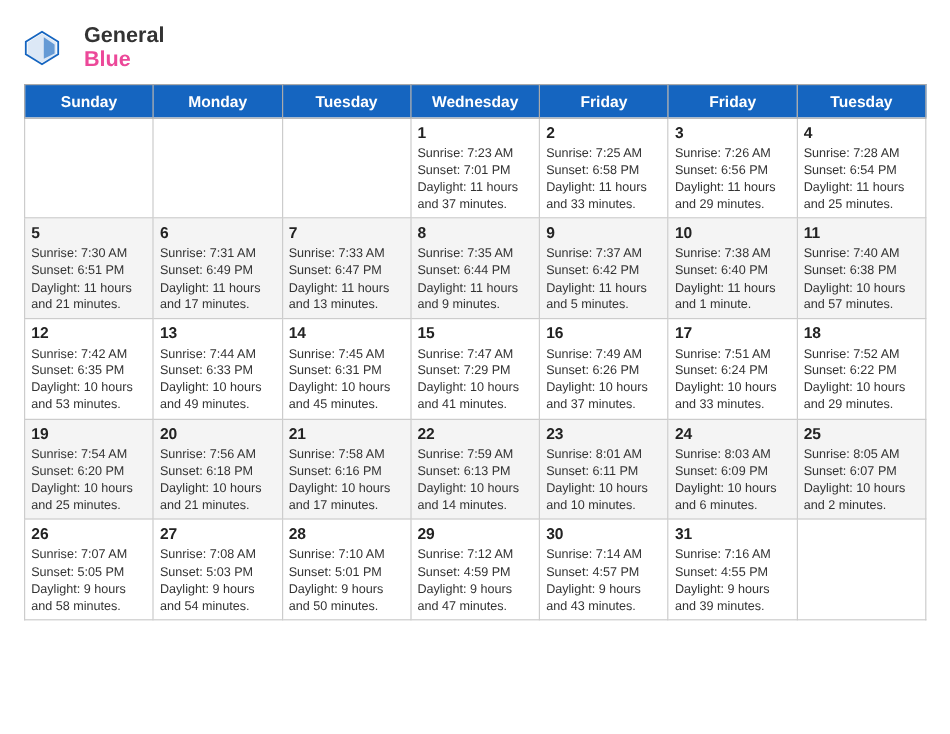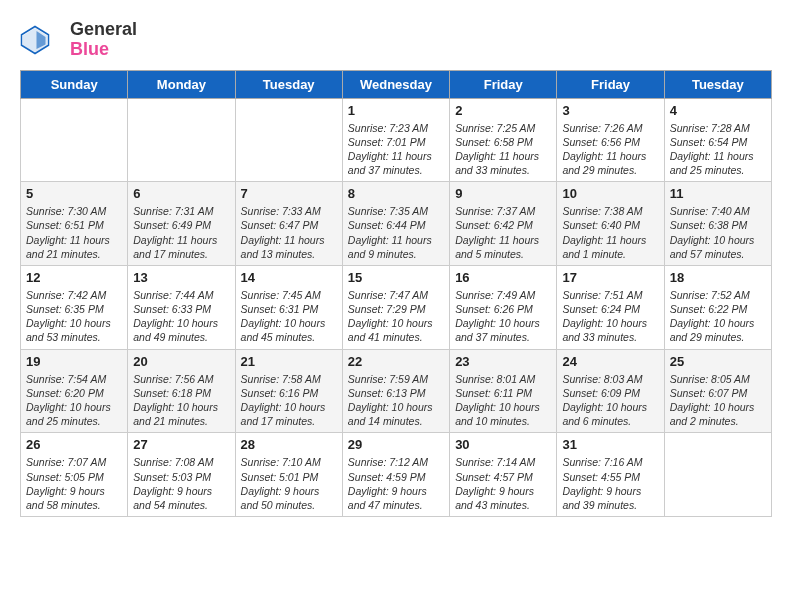--- a/index.html
+++ b/index.html
@@ -71,21 +71,20 @@
     .day-num {
       font-size: 13px;
       font-weight: bold;
       color: #222;
       margin-bottom: 3px;
     }
     .day-info {
       font-size: 10.5px;
       color: #333;
       line-height: 1.35;
-      font-style: italic;
     }
     .empty { background: #f9f9f9; }
     tr:nth-child(odd) td { background-color: #fff; }
     tr:nth-child(even) td { background-color: #f4f4f4; }
     th { background-color: #1565c0 !important; }
   </style>
 </head>
 <body>
 
 <div class="header">

